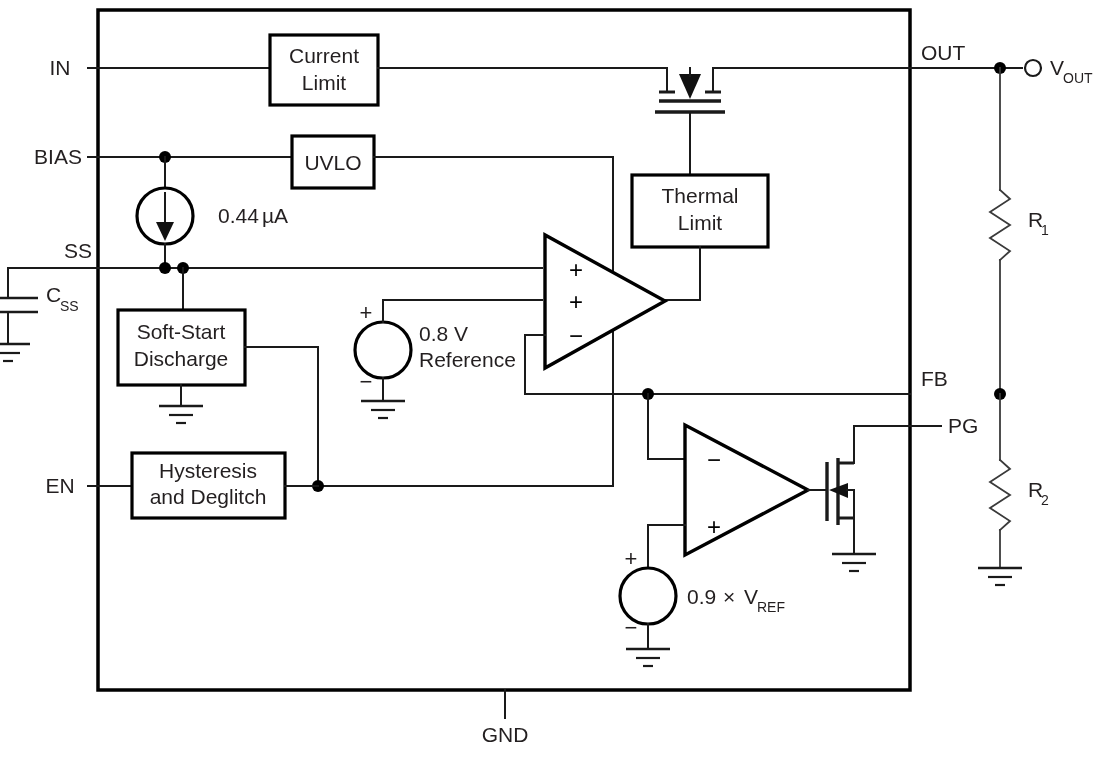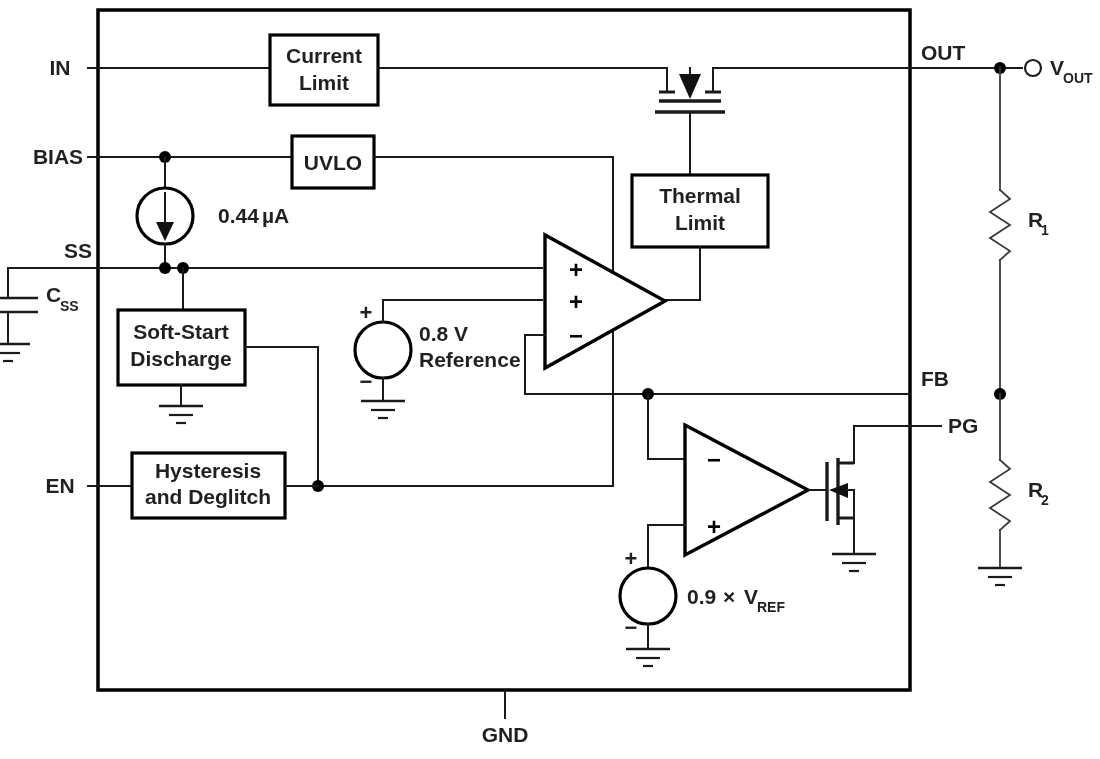--- a/index.html
+++ b/index.html
@@ -10,21 +10,20 @@
   body {
     width: 1100px;
     height: 759px;
     font-family: "Liberation Sans", sans-serif;
     overflow: hidden;
   }
   #diagram-root {
     position: relative;
     width: 1100px;
     height: 607px;
-    font-weight: bold;
   }
   svg#schematic {
     display: block;
     width: 1100px;
     height: 759px;
   }
   .wire {
     stroke: #1a1a1a;
     stroke-width: 2;
     fill: none;

